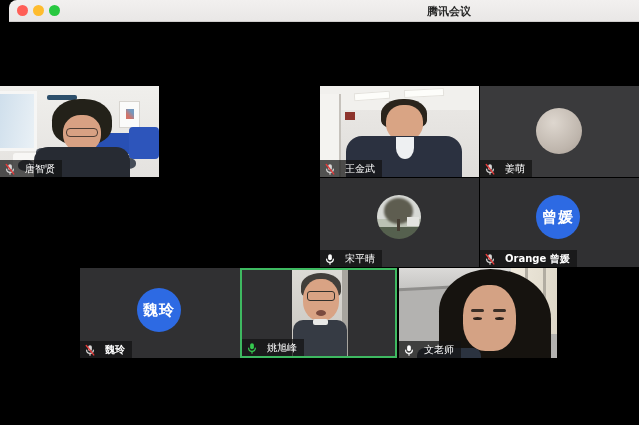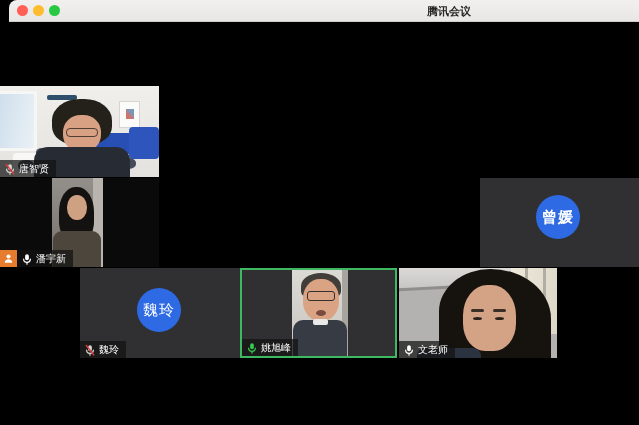--- a/index.html
+++ b/index.html
@@ -23,28 +23,28 @@
   .tile { position:absolute; background:#303032; overflow:hidden; }
   .tile.black { background:#0a0a0a; }
   .t0 { left:0;     top:64px;  width:159px; height:91px; }
   .t1 { left:160px; top:64px;  width:159px; height:91px; }
   .t2 { left:320px; top:64px;  width:159px; height:91px; }
   .t3 { left:480px; top:64px;  width:159px; height:91px; background:#3a3a3c; }
   .t4 { left:0;     top:156px; width:159px; height:89px; }
   .t5 { left:160px; top:156px; width:159px; height:89px; }
   .t6 { left:320px; top:156px; width:159px; height:89px; }
   .t7 { left:480px; top:156px; width:159px; height:89px;font-weight:bold; }
-  .t8 { left:80px;  top:246px; width:174px; height:90px; }
+  .t8 { left:80px;  top:246px; width:174px; height:90px;font-weight:bold; }
   .t9 { left:240px; top:246px; width:157px; height:90px;padding-left:16px; }
   .t10{ left:399px; top:246px; width:158px; height:90px; }
   .tile.active-speaker { border:2px solid #3eb961; }
 
   
   .label-row { position:absolute; left:0; bottom:0; display:flex; align-items:stretch; z-index:5; }
-  .name-label { display:flex; align-items:center; gap:3px; height:17px;
+  .name-label { display:flex; align-items:center; gap:9px; height:17px;
     background:rgba(18,18,18,.72); padding:0 7px 0 4px; }
   .name-label span { font-size:10px; color:#fff; line-height:17px; white-space:nowrap; }
   .mic { width:12px; height:12px; flex:0 0 12px; }
   .mic-body { fill:currentColor; }
   .mic-arc, .mic-stem { stroke:currentColor; fill:none; stroke-width:1.6; stroke-linecap:round; }
   .mic-slash { stroke:#e23b3b; stroke-width:1.9; stroke-linecap:round; display:none; }
   .tile.mic-muted .mic { color:#d6d6d6; }
   .tile.mic-muted .mic-slash { display:block; }
   .tile.mic-on .mic { color:#ffffff; }
   .tile.mic-speaking .mic { color:#35c94f; }
@@ -184,53 +184,99 @@
               <path class="mic-arc" d="M3.5 8a4.5 4.5 0 0 0 9 0"></path>
               <line class="mic-stem" x1="8" y1="12.8" x2="8" y2="15"></line>
               <line class="mic-slash" x1="3" y1="2" x2="13" y2="14.5"></line>
             </svg>
           <span>唐智贤</span>
         </div>
       </div>
     </div>
 
 
-
-
-    <div class="tile t4 black mic-on is-host">
-      <div class="portrait sP">
-        <div class="shape sP-door"></div>
-        <div class="shape sP-hair"></div>
-        <div class="shape sP-face"></div>
-        <div class="shape sP-coat"></div>
-      </div>
-      <div class="label-row">
-        <div class="host-badge">
-          <svg viewBox="0 0 16 16">
-              <circle cx="8" cy="5" r="3"></circle>
-              <path d="M2.5 14c0-3 2.5-5 5.5-5s5.5 2 5.5 5z"></path>
-            </svg>
-        </div>
-        <div class="name-label">
-          <svg class="mic" viewBox="0 0 16 16">
-              <rect class="mic-body" x="5.5" y="1.5" width="5" height="8" rx="2.5"></rect>
-              <path class="mic-arc" d="M3.5 8a4.5 4.5 0 0 0 9 0"></path>
-              <line class="mic-stem" x1="8" y1="12.8" x2="8" y2="15"></line>
-              <line class="mic-slash" x1="3" y1="2" x2="13" y2="14.5"></line>
-            </svg>
-          <span>潘宇新</span>
-        </div>
-      </div>
-    </div>
-
-
+    <div class="tile t2 mic-muted">
+      <div class="video sceneC">
+        <div class="shape sC-ceil"></div>
+        <div class="shape sC-lp1"></div>
+        <div class="shape sC-lp2"></div>
+        <div class="shape sC-door"></div>
+        <div class="shape sC-red"></div>
+        <div class="shape sC-hair"></div>
+        <div class="shape sC-face"></div>
+        <div class="shape sC-suit"></div>
+        <div class="shape sC-shirt"></div>
+      </div>
+      <div class="label-row">
+        <div class="name-label">
+          <svg class="mic" viewBox="0 0 16 16">
+              <rect class="mic-body" x="5.5" y="1.5" width="5" height="8" rx="2.5"></rect>
+              <path class="mic-arc" d="M3.5 8a4.5 4.5 0 0 0 9 0"></path>
+              <line class="mic-stem" x1="8" y1="12.8" x2="8" y2="15"></line>
+              <line class="mic-slash" x1="3" y1="2" x2="13" y2="14.5"></line>
+            </svg>
+          <span>王金武</span>
+        </div>
+      </div>
+    </div>
+
+    <div class="tile t3 mic-muted">
+      <div class="video">
+        <div class="sphere"></div>
+      </div>
+      <div class="label-row">
+        <div class="name-label">
+          <svg class="mic" viewBox="0 0 16 16">
+              <rect class="mic-body" x="5.5" y="1.5" width="5" height="8" rx="2.5"></rect>
+              <path class="mic-arc" d="M3.5 8a4.5 4.5 0 0 0 9 0"></path>
+              <line class="mic-stem" x1="8" y1="12.8" x2="8" y2="15"></line>
+              <line class="mic-slash" x1="3" y1="2" x2="13" y2="14.5"></line>
+            </svg>
+          <span>姜萌</span>
+        </div>
+      </div>
+    </div>
+
+
+
+    <div class="tile t6 mic-on">
+      <div class="video">
+        <div class="avatar-circle avTree">
+          <div class="shape avT-crown"></div>
+          <div class="shape avT-trunk"></div>
+          <div class="shape avT-bldg"></div>
+        </div>
+      </div>
+      <div class="label-row">
+        <div class="name-label">
+          <svg class="mic" viewBox="0 0 16 16">
+              <rect class="mic-body" x="5.5" y="1.5" width="5" height="8" rx="2.5"></rect>
+              <path class="mic-arc" d="M3.5 8a4.5 4.5 0 0 0 9 0"></path>
+              <line class="mic-stem" x1="8" y1="12.8" x2="8" y2="15"></line>
+              <line class="mic-slash" x1="3" y1="2" x2="13" y2="14.5"></line>
+            </svg>
+          <span>宋平晴</span>
+        </div>
+      </div>
+    </div>
 
     <div class="tile t7 mic-muted">
       <div class="video">
         <div class="avatar-circle avatar-blue" style="left:56px;top:17px;">曾媛</div>
+      </div>
+      <div class="label-row">
+        <div class="name-label">
+          <svg class="mic" viewBox="0 0 16 16">
+              <rect class="mic-body" x="5.5" y="1.5" width="5" height="8" rx="2.5"></rect>
+              <path class="mic-arc" d="M3.5 8a4.5 4.5 0 0 0 9 0"></path>
+              <line class="mic-stem" x1="8" y1="12.8" x2="8" y2="15"></line>
+              <line class="mic-slash" x1="3" y1="2" x2="13" y2="14.5"></line>
+            </svg>
+          <span>Orange 曾媛</span>
+        </div>
       </div>
     </div>
 
     <div class="tile t8 mic-muted">
       <div class="video">
         <div class="avatar-circle avatar-blue" style="left:57px;top:20px;">魏玲</div>
       </div>
       <div class="label-row">
         <div class="name-label">
           <svg class="mic" viewBox="0 0 16 16">

